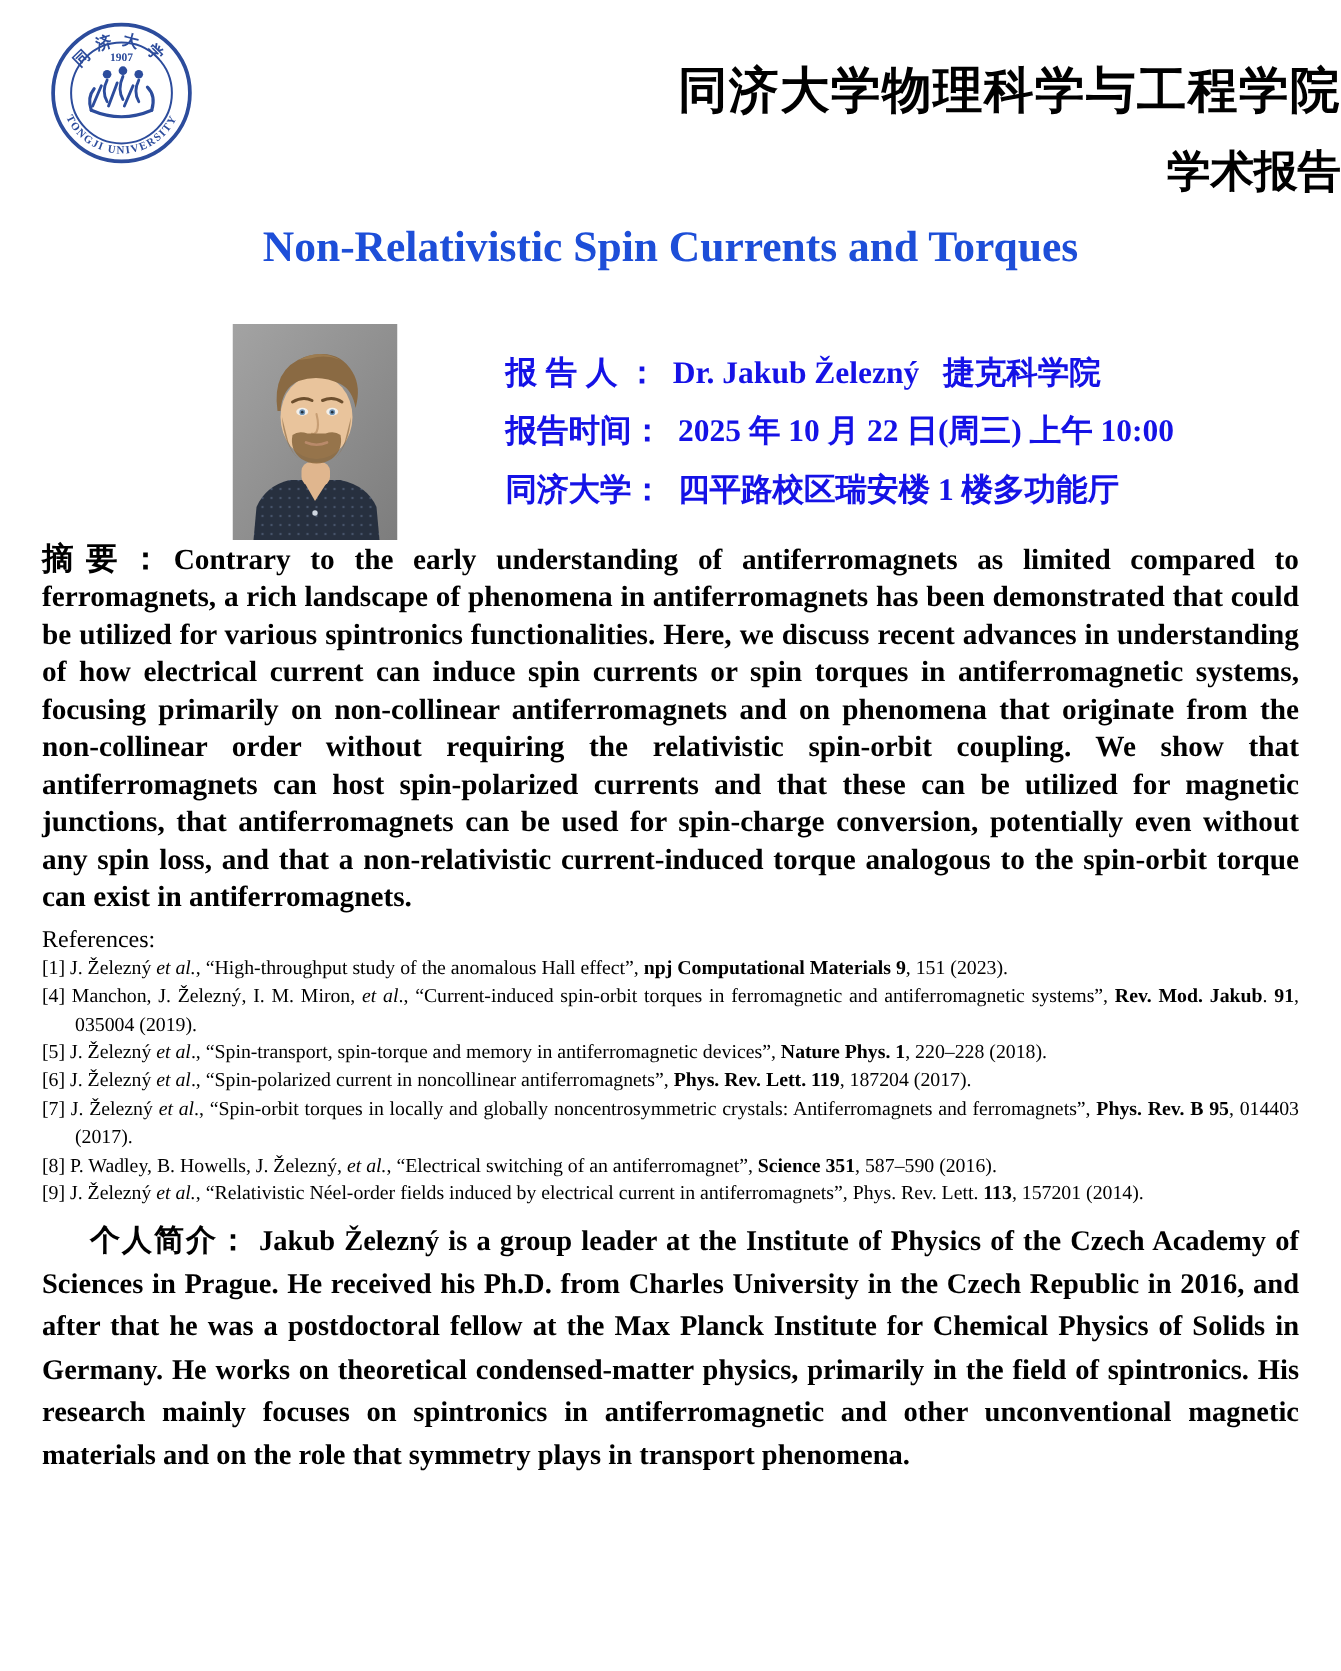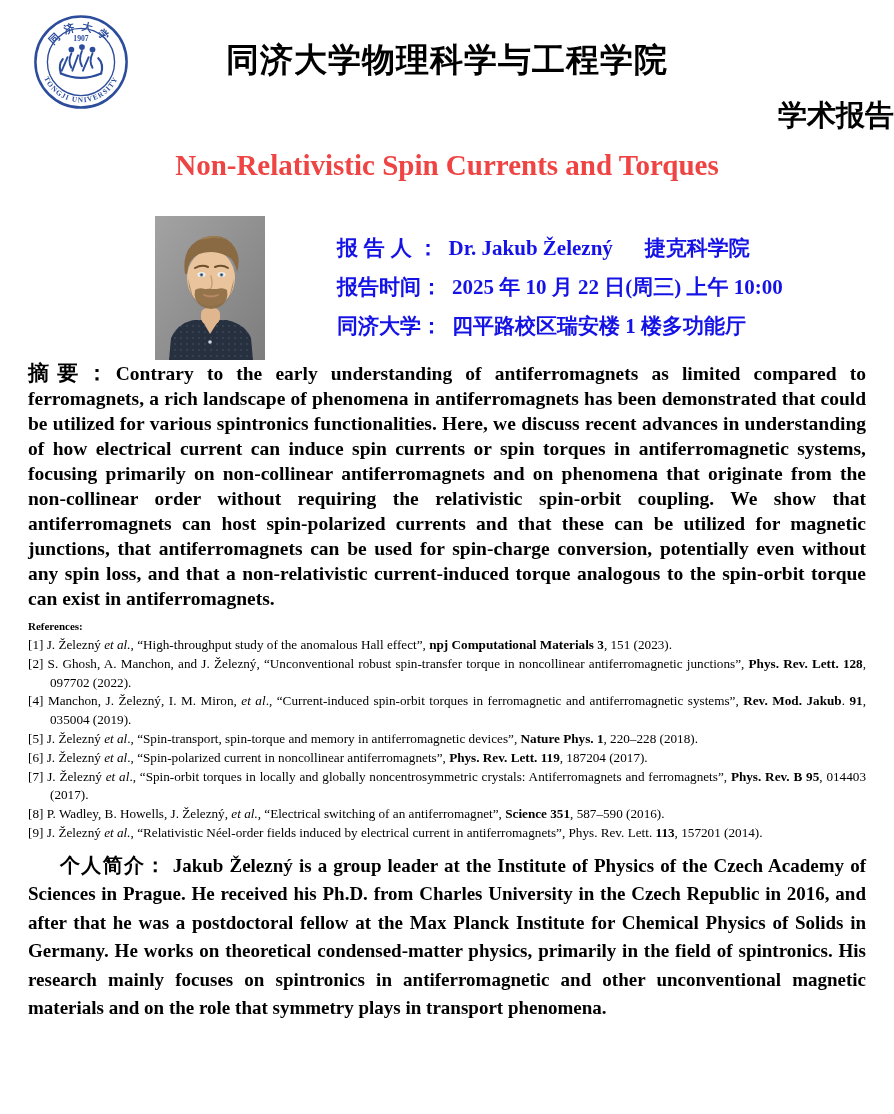--- a/index.html
+++ b/index.html
@@ -6,50 +6,50 @@
   html,body { background:#fff; }
   .page {
     position:relative; width:894px; height:1114px; margin:0 auto;
     background:#fff; overflow:hidden;
     font-family:"Liberation Serif", serif; color:#000;
   }
   
   .hdr { position:relative; height:358px; }
   .logo { position:absolute; left:33px; top:12px; width:96px; height:100px; }
   .school {
-    position:absolute; top:43px; left:0; width:100%; text-align:center;
+    position:absolute; top:43px; left:0; width:100%; text-align:right;
     font-family:"Liberation Sans", sans-serif; font-weight:bold;
     font-size:33px; letter-spacing:1px; line-height:1;
   }
   .event {
     position:absolute; top:101px; left:0; width:100%; text-align:right;
     font-family:"Liberation Sans", sans-serif; font-weight:bold;
     font-size:29px; line-height:1;
   }
   .rtitle {
     position:absolute; top:142px; left:0; width:100%; text-align:center;
     font-family:"Liberation Serif", serif; font-weight:bold;
-    font-size:29px; line-height:46px; color:#ef4444;
+    font-size:29px; line-height:46px; color:#1d4ed8;
   }
   .photo { position:absolute; left:155px; top:216px; width:110px; height:144px; }
   .info { position:absolute; left:337px; top:235px; color:#1512e6; font-weight:bold; }
   .info-line { height:39px; line-height:26px; font-size:21px; white-space:nowrap; }
   .info-label { font-family:"Liberation Sans", sans-serif; margin-right:10px; }
   .info-name { font-family:"Liberation Serif", serif; }
-  .info-affil { font-family:"Liberation Sans", sans-serif; margin-left:32px; }
+  .info-affil { font-family:"Liberation Sans", sans-serif; margin-left:16px; }
   .info-value { font-family:"Liberation Serif", serif; }
   
   .bodytxt { padding:0 28px; }
   .abstract {
     margin-top:2px; text-align:justify;
     font-weight:bold; font-size:19.5px; line-height:25px;
   }
   .cn-label { font-family:"Liberation Sans", sans-serif; font-size:21px; }
   .refs { margin-top:6px; }
-  .refs-label { font-weight:bold; font-size:11px; line-height:19px; }
+  .refs-label { font-weight:normal; font-size:16px; line-height:19px; }
   .ref {
     list-style:none; font-size:13.2px; line-height:18.8px;
     padding-left:22px; text-indent:-22px; text-align:justify;
   }
   .b { font-weight:bold; }
   .i { font-style:italic; }
   .bio {
     margin-top:8px; text-align:justify;
     font-weight:bold; font-size:19px; line-height:28.5px;
   }
@@ -164,22 +164,21 @@
     </div>
   </div>
 
   <div class="bodytxt">
 
     <p class="abstract"><span class="cn-label">摘要：</span><span>Contrary to the early understanding of antiferromagnets as limited compared to ferromagnets, a rich landscape of phenomena in antiferromagnets has been demonstrated that could be utilized for various spintronics functionalities. Here, we discuss recent advances in understanding of how electrical current can induce spin currents or spin torques in antiferromagnetic systems, focusing primarily on non-collinear antiferromagnets and on phenomena that originate from the non-collinear order without requiring the relativistic spin-orbit coupling. We show that antiferromagnets can host spin-polarized currents and that these can be utilized for magnetic junctions, that antiferromagnets can be used for spin-charge conversion, potentially even without any spin loss, and that a non-relativistic current-induced torque analogous to the spin-orbit torque can exist in antiferromagnets.</span></p>
 
     <div class="refs">
       <div class="refs-label">References:</div>
       <ol>
-        <li class="ref"><span>[1] J. Železný </span><span class="i">et al.</span><span>, “High-throughput study of the anomalous Hall effect”, </span><span class="b">npj Computational Materials 3</span><span>, 151 (2023).</span></li>
-        <li class="ref"><span>[2] S. Ghosh, A. Manchon, and J. Železný, “Unconventional robust spin-transfer torque in noncollinear antiferromagnetic junctions”, </span><span class="b">Phys. Rev. Lett. 128</span><span>, 097702 (2022).</span></li>
+        <li class="ref"><span>[1] J. Železný </span><span class="i">et al.</span><span>, “High-throughput study of the anomalous Hall effect”, </span><span class="b">npj Computational Materials 9</span><span>, 151 (2023).</span></li>
         <li class="ref"><span>[4] Manchon, J. Železný, I. M. Miron, </span><span class="i">et al</span><span>., “Current-induced spin-orbit torques in ferromagnetic and antiferromagnetic systems”, </span><span class="b">Rev. Mod. Jakub</span><span>. </span><span class="b">91</span><span>, 035004 (2019).</span></li>
         <li class="ref"><span>[5] J. Železný </span><span class="i">et al</span><span>., “Spin-transport, spin-torque and memory in antiferromagnetic devices”, </span><span class="b">Nature Phys. 1</span><span>, 220–228 (2018).</span></li>
         <li class="ref"><span>[6] J. Železný </span><span class="i">et al</span><span>., “Spin-polarized current in noncollinear antiferromagnets”, </span><span class="b">Phys. Rev. Lett. 119</span><span>, 187204 (2017).</span></li>
         <li class="ref"><span>[7] J. Železný </span><span class="i">et al</span><span>., “Spin-orbit torques in locally and globally noncentrosymmetric crystals: Antiferromagnets and ferromagnets”, </span><span class="b">Phys. Rev. B 95</span><span>, 014403 (2017).</span></li>
         <li class="ref"><span>[8] P. Wadley, B. Howells, J. Železný, </span><span class="i">et al.</span><span>, “Electrical switching of an antiferromagnet”, </span><span class="b">Science 351</span><span>, 587–590 (2016).</span></li>
         <li class="ref"><span>[9] J. Železný </span><span class="i">et al.</span><span>, “Relativistic Néel-order fields induced by electrical current in antiferromagnets”, Phys. Rev. Lett. </span><span class="b">113</span><span>, 157201 (2014).</span></li>
       </ol>
     </div>
 
     <p class="bio"><span class="cn-label">个人简介：</span><span>Jakub Železný is a group leader at the Institute of Physics of the Czech Academy of Sciences in Prague. He received his Ph.D. from Charles University in the Czech Republic in 2016, and after that he was a postdoctoral fellow at the Max Planck Institute for Chemical Physics of Solids in Germany. He works on theoretical condensed-matter physics, primarily in the field of spintronics. His research mainly focuses on spintronics in antiferromagnetic and other unconventional magnetic materials and on the role that symmetry plays in transport phenomena.</span></p>

